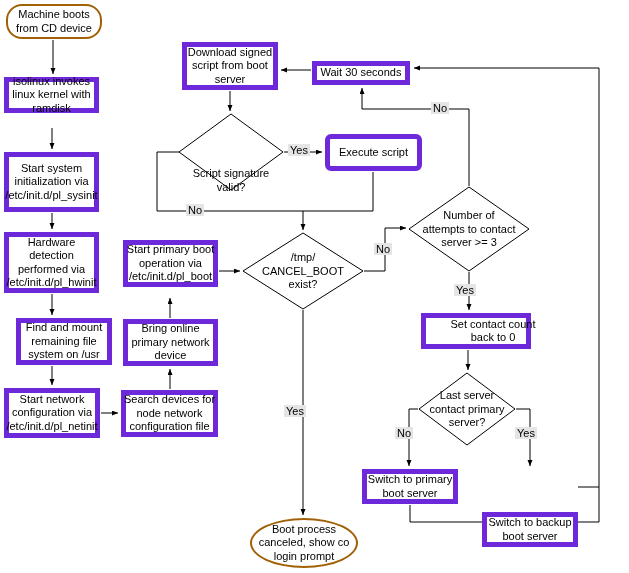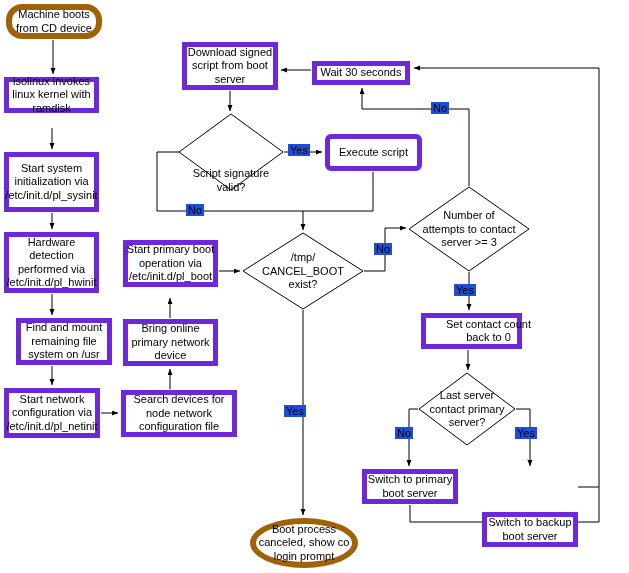--- a/index.html
+++ b/index.html
@@ -7,27 +7,27 @@
   body { font-family:"Liberation Sans", sans-serif; color:#000; }
   #canvas { position:relative; width:629px; height:573px; background:#fff; overflow:hidden; }
   svg.layer { position:absolute; left:0; top:0; }
   svg .shape { fill:#fff; stroke:#000; stroke-width:1; }
   svg .conn  { fill:none; stroke:#000; stroke-width:1; }
   .node {
     position:absolute; display:flex; align-items:center; justify-content:center;
     text-align:center; white-space:pre; font-size:11px; line-height:13.5px;
   }
   .box  { border:5px solid #6d28d9; background:#fff; }
-  .oval { border:6px solid #a16207; background:#fff; }
+  .oval { border:2px solid #a16207; background:#fff; }
   .dtext {
     position:absolute; transform:translate(-50%,-50%); text-align:center;
     white-space:pre; font-size:11px; line-height:13.5px;
   }
   .elabel {
-    position:absolute; font-size:11px; line-height:12px; background:#1d4ed8; padding:0 2px;
+    position:absolute; font-size:11px; line-height:12px; background:#e5e5e5; padding:0 2px;
   }
 </style>
 </head>
 <body>
 
 <div id="canvas">
 
   <svg class="layer" width="629" height="573" viewBox="0 0 629 573">
     <defs>
       <marker id="arr" markerWidth="8" markerHeight="7" refX="6" refY="2.5" orient="auto">
@@ -86,41 +86,41 @@
 /etc/init.d/pl_hwinit</div>
 
   <div class="node box" style="left:16px;top:318px;width:96px;height:47px;">Find and mount
 remaining file
 system on /usr</div>
 
   <div class="node box" style="left:4px;top:388px;width:96px;height:50px;">Start network
 configuration via
 /etc/init.d/pl_netinit</div>
 
-  <div class="node box" style="left:121px;top:390px;width:116px;height:47px;">Search devices for
+  <div class="node box" style="left:121px;top:390px;width:97px;height:47px;">Search devices for
 node network
 configuration file</div>
 
   <div class="node box" style="left:123px;top:319px;width:95px;height:47px;">Bring online
 primary network
 device</div>
 
   <div class="node box" style="left:123px;top:240px;width:95px;height:47px;">Start primary boot
 operation via
 /etc/init.d/pl_boot</div>
 
   <div class="node box" style="left:182px;top:42px;width:96px;height:48px;">Download signed
 script from boot
 server</div>
 
   <div class="node box" style="left:312px;top:61px;width:98px;height:24px;">Wait 30 seconds</div>
 
   <div class="node box" style="left:325px;top:134px;width:97px;height:37px;border-radius:6px;">Execute script</div>
 
-  <div class="node box" style="left:421px;top:313px;width:101px;height:36px;padding-left:34px;">Set contact count
+  <div class="node box" style="left:421px;top:313px;width:110px;height:36px;padding-left:34px;">Set contact count
 back to 0</div>
 
   <div class="node box" style="left:362px;top:469px;width:96px;height:35px;">Switch to primary
 boot server</div>
 
   <div class="node box" style="left:482px;top:469px;width:96px;height:35px;margin-top:43px;">Switch to backup
 boot server</div>
 
   <div class="node oval" style="left:250px;top:518px;width:108px;height:50px;border-radius:50%;">Boot process
 canceled, show co

